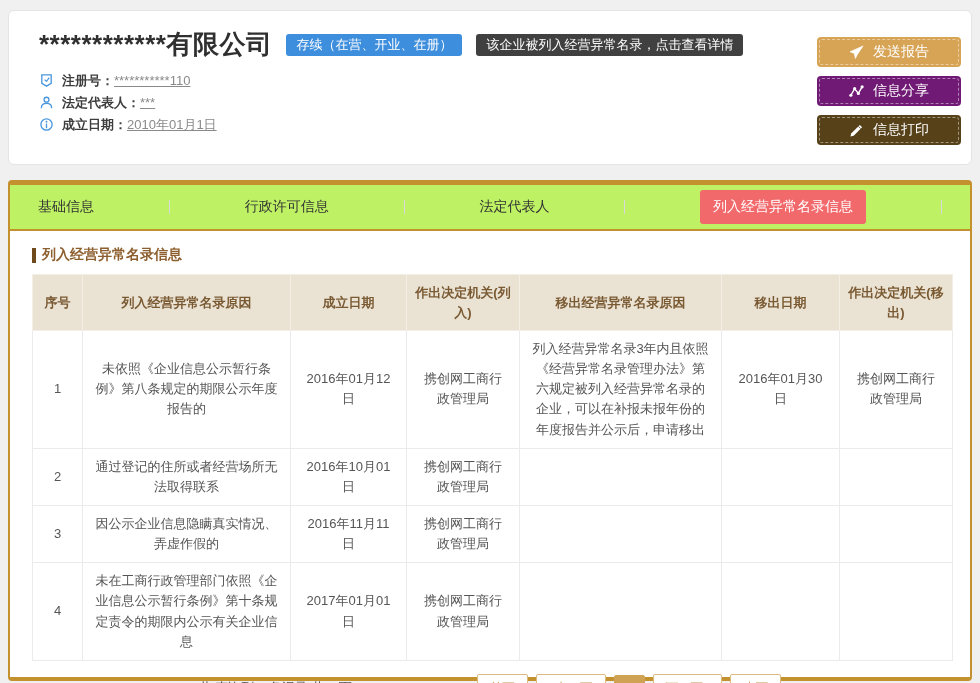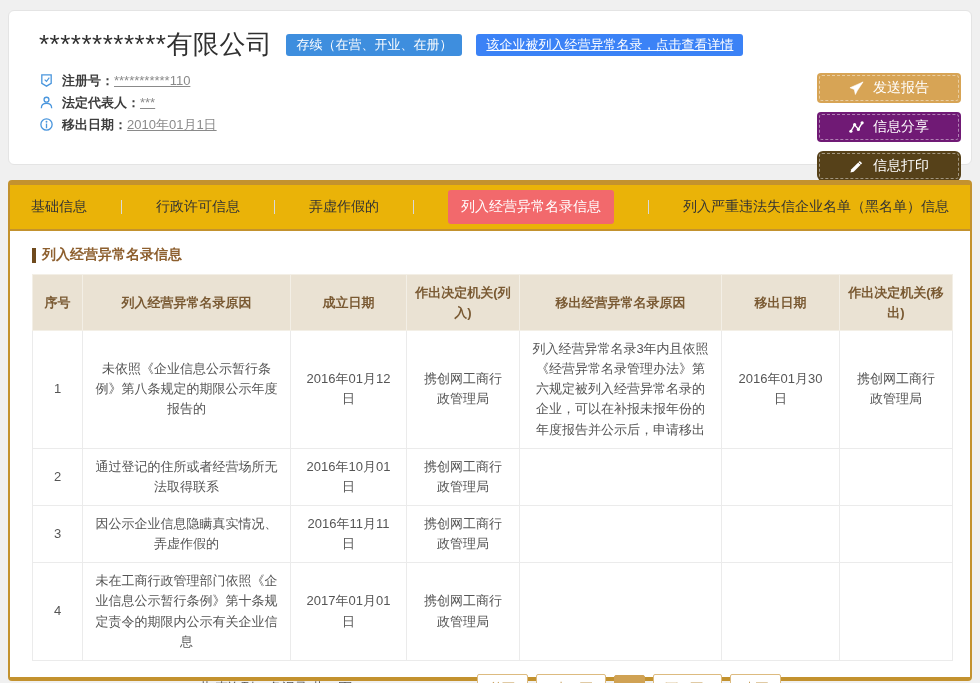--- a/index.html
+++ b/index.html
@@ -9,24 +9,24 @@
     background:#f0f0f0;
     font-family:"Liberation Sans","DejaVu Sans",sans-serif;
     overflow:hidden;
   }
   
   .top-card {
     position:absolute; left:8px; top:10px; width:964px; height:155px;
     background:#fff; border:1px solid #e4e4e4; border-radius:6px;
   }
   .company-row { display:flex; align-items:center; padding:16px 0 0 30px; }
-  .company-name { font-size:26px; font-weight:normal; color:#2f2f2f; letter-spacing:0.5px; }
+  .company-name { font-size:26px; font-weight:bold; color:#2f2f2f; letter-spacing:0.5px; }
   .badge { font-size:13px; color:#fff; padding:2px 10px; border-radius:3px; margin-left:14px; white-space:nowrap; }
   .badge-blue { background:#3e8ede; }
-  .badge-red  { background:#3b82f6;text-decoration:underline; }
+  .badge-red  { background:#404040; }
   .info-list { margin:8px 0 0 30px; }
   .info-row { display:flex; align-items:center; height:21px; font-size:13px; margin-bottom:1px; }
   .info-row .ic { width:15px; height:15px; margin-right:8px; display:inline-flex; }
   .info-row .lbl { font-weight:bold; color:#3d3d3d; }
   .info-row .val { color:#8a8a8a;text-decoration:underline; }
   
   .actions { position:absolute; top:26px; right:10px; width:144px; }
   .act-btn {
     position:relative; width:144px; height:30px; margin-bottom:9px;
     border:none; border-radius:4px; color:#fff; font-size:14px;
@@ -38,21 +38,21 @@
     border-radius:3px; pointer-events:none;
   }
   
   .panel {
     position:absolute; left:8px; top:180px; width:964px; height:501px;
     background:#fff; border:2px solid #c3922e; border-top-width:5px; border-bottom-width:4px;
     border-radius:4px;
   }
   .tabs {
     display:flex; align-items:center; justify-content:space-between;
-    height:46px; padding:0 21px; border-bottom:2px solid #c3922e; background:#eab308;
+    height:46px; padding:0 28px; border-bottom:2px solid #c3922e; background:#bef264;
   }
   .tab { font-size:14px; color:#333; cursor:pointer; white-space:nowrap; }
   .tab.active { background:#f2696c; color:#fff; padding:8px 13px; border-radius:3px; }
   .tab-sep { width:1px; height:14px; background:#d9d9d9; }
   .content { padding:0 22px; }
   .section-title { display:flex; align-items:center; margin-top:15px; }
   .section-bar { width:4px; height:15px; background:#6f4a1d; margin-right:6px; }
   .section-text { font-size:14px; font-weight:bold; color:#8d5f2e; }
   
   table { width:920px; border-collapse:collapse; table-layout:fixed; margin-top:10px; }
@@ -108,69 +108,68 @@
       <span class="val">***</span>
     </div>
     <div class="info-row">
       <span class="ic">
         <svg width="15" height="15" viewBox="0 0 16 16">
             <circle cx="8" cy="8" r="6" fill="none" stroke="#4a96dd" stroke-width="1.4"></circle>
             <circle cx="8" cy="5" r="1" fill="#4a96dd"></circle>
             <rect x="7.3" y="7" width="1.4" height="5" fill="#4a96dd"></rect>
           </svg>
       </span>
-      <span class="lbl">移出日期：</span>
+      <span class="lbl">成立日期：</span>
       <span class="val">2010年01月1日</span>
     </div>
   </div>
 
   <div class="actions">
-    <button class="act-btn" style="background:#d7a455;margin-top:36px;">
+    <button class="act-btn" style="background:#d7a455;">
       <span style="display:inline-flex;">
         <svg width="15" height="15" viewBox="0 0 16 16">
             <path d="M15 1 L1 7.2 L5.6 9 L6.8 14.4 L8.8 10.4 L15 1 Z M5.6 9 L15 1" fill="#fff" stroke="#fff" stroke-width="0.6" stroke-linejoin="round"></path>
           </svg>
       </span>
       <span>发送报告</span>
     </button>
     <button class="act-btn" style="background:#701a75;">
       <span style="display:inline-flex;">
         <svg width="15" height="15" viewBox="0 0 16 16">
             <path d="M2 12 L6 5 L10 10 L14 3" fill="none" stroke="#fff" stroke-width="1.5"></path>
             <circle cx="2" cy="12" r="1.7" fill="#fff"></circle>
             <circle cx="6" cy="5" r="1.7" fill="#fff"></circle>
             <circle cx="10" cy="10" r="1.7" fill="#fff"></circle>
             <circle cx="14" cy="3" r="1.7" fill="#fff"></circle>
           </svg>
       </span>
       <span>信息分享</span>
     </button>
-    <button class="act-btn" style="background:#564119;border-radius:6px;">
+    <button class="act-btn" style="background:#564119;">
       <span style="display:inline-flex;">
         <svg width="15" height="15" viewBox="0 0 16 16">
             <path d="M1.5 14.5 L2.5 11 L11.5 2 L14 4.5 L5 13.5 Z" fill="#fff"></path>
             <path d="M10 3.5 L12.5 6" stroke="#564119" stroke-width="0.9"></path>
           </svg>
       </span>
       <span>信息打印</span>
     </button>
   </div>
 </div>
 
 <div class="panel">
   <div class="tabs">
     <span class="tab">基础信息</span>
     <span class="tab-sep"></span>
     <span class="tab">行政许可信息</span>
     <span class="tab-sep"></span>
-    <span class="tab">弄虚作假的</span>
+    <span class="tab">法定代表人</span>
     <span class="tab-sep"></span>
     <span class="tab active">列入经营异常名录信息</span>
     <span class="tab-sep"></span>
-    <span class="tab">列入严重违法失信企业名单（黑名单）信息</span>
   </div>
 
   <div class="content">
     <div class="section-title">
       <span class="section-bar"></span>
       <span class="section-text">列入经营异常名录信息</span>
     </div>
 
     <table>
       <colgroup>

